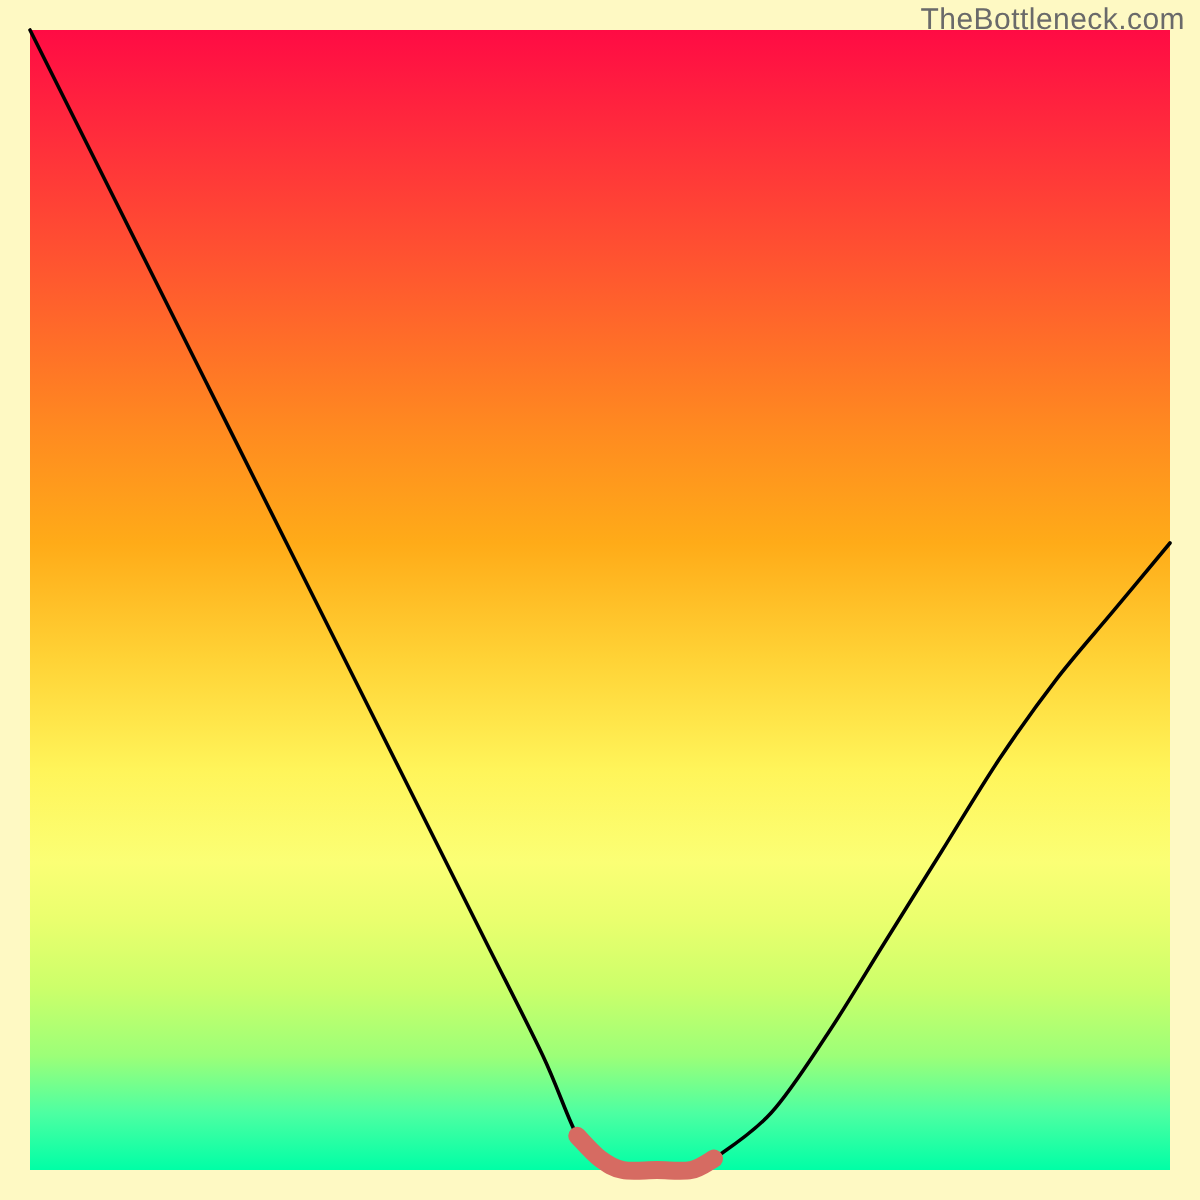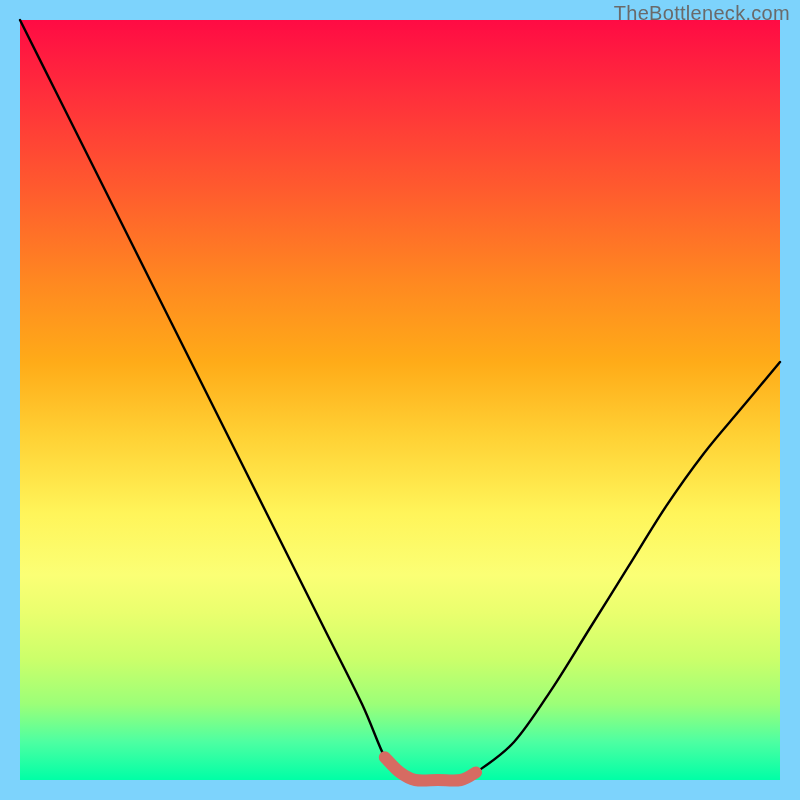--- a/index.html
+++ b/index.html
@@ -8,21 +8,21 @@
     width: 800px;
     height: 800px;
     background: #000;
     overflow: hidden;
     font-family: Arial, Helvetica, sans-serif;
   }
   .frame {
     position: relative;
     width: 800px;
     height: 800px;
-    background: #7dd3fc;
+    background: #fef9c3;
   }
   .plot {
     position: absolute;
     left: 20px;
     top: 20px;
     width: 760px;
     height: 760px;
     background: linear-gradient(
       to bottom,
       #ff0b44 0%,

